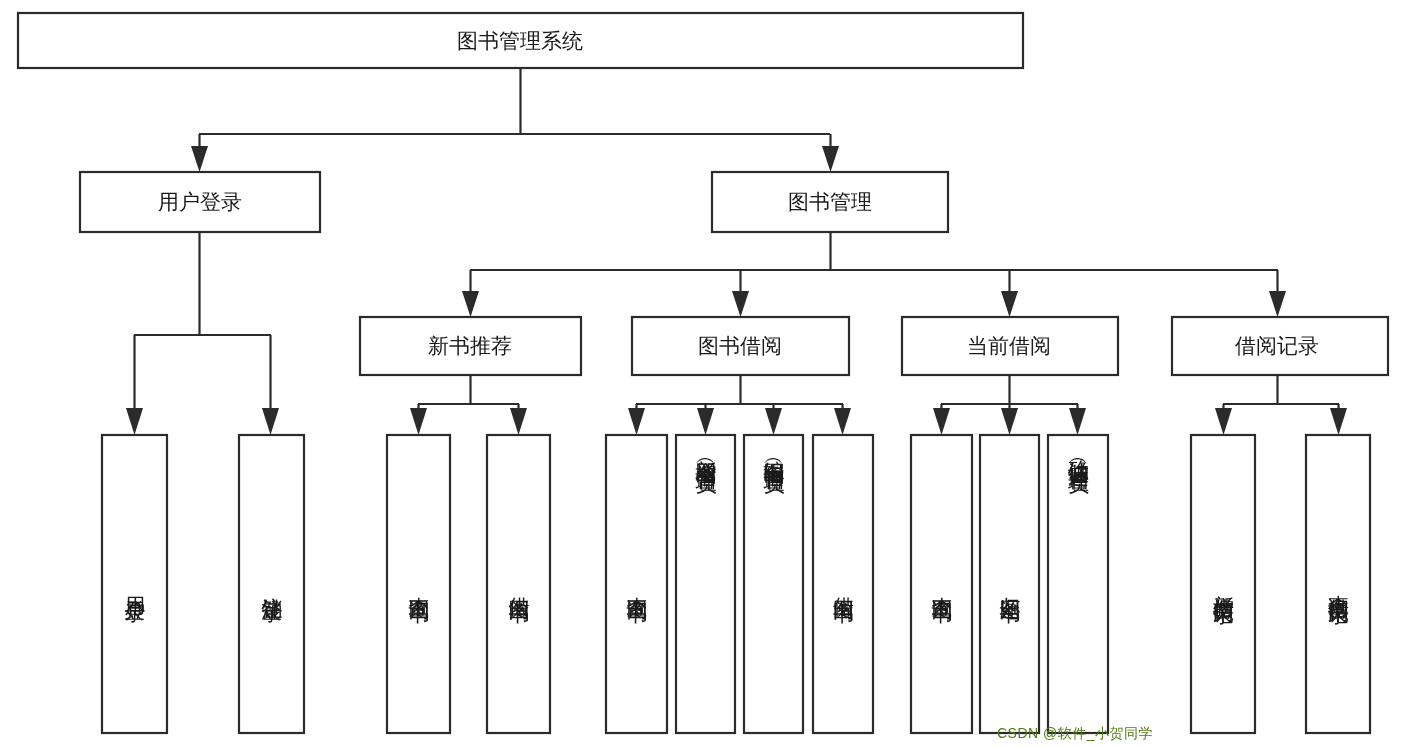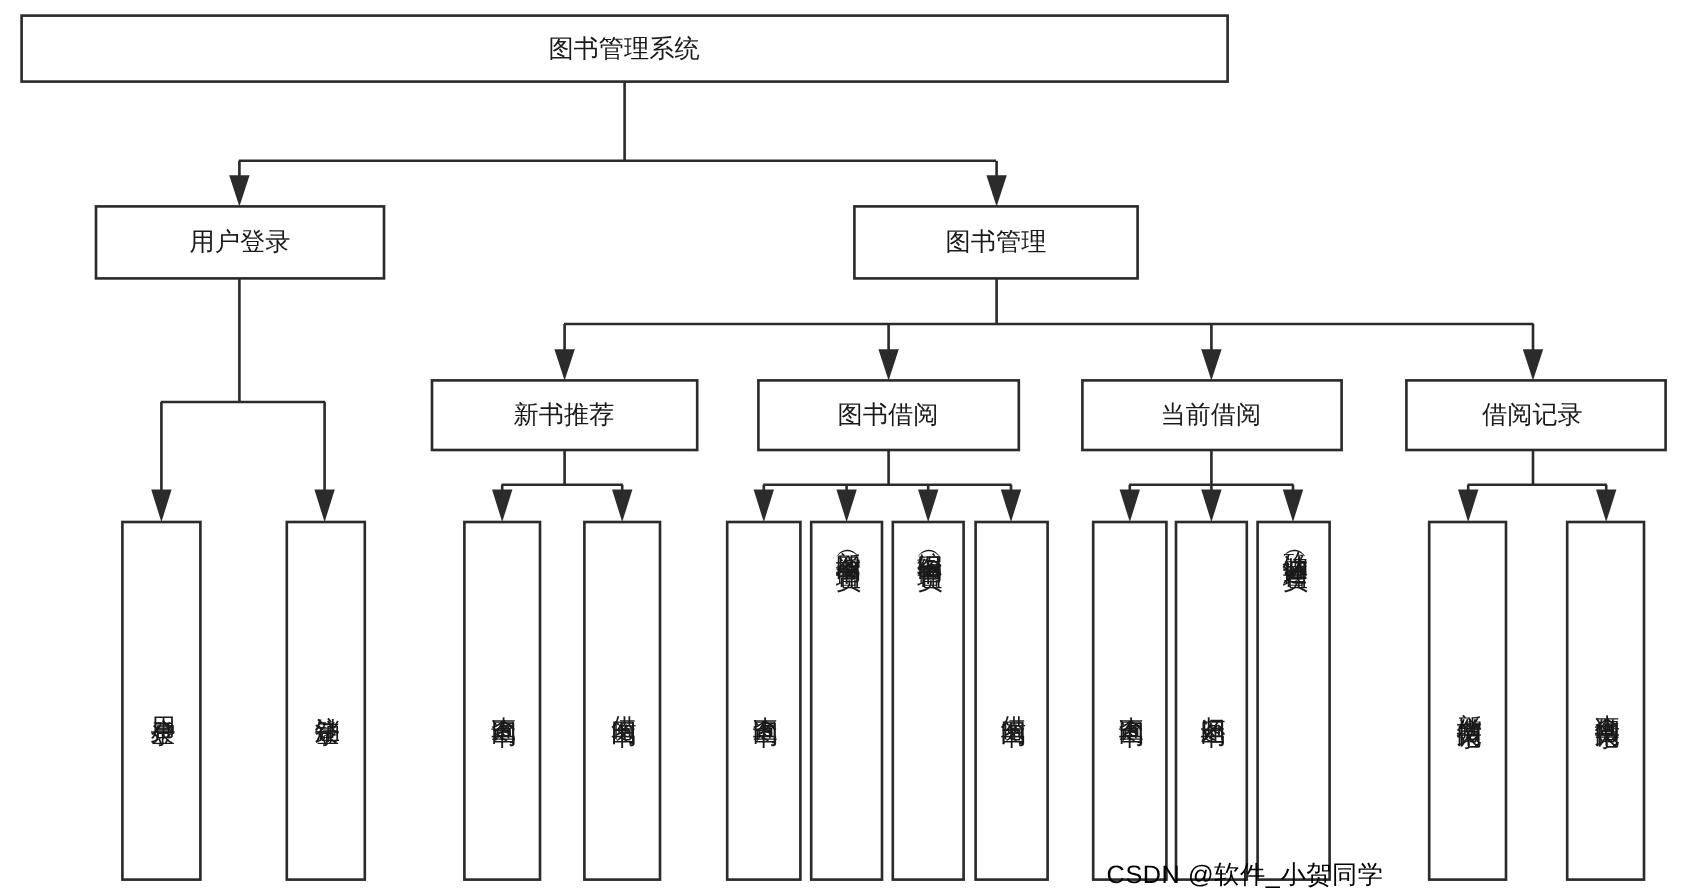--- a/index.html
+++ b/index.html
@@ -72,22 +72,22 @@
     line-height: 1.18;
     letter-spacing: 2px;
     color: #1a1a1a;
     white-space: nowrap;
   }
   #watermark {
     position: absolute;
     right: 8px;
     bottom: 4px;
     font-family: "Liberation Sans", sans-serif;
-    font-size: 21px;
-    color: #000000;
+    font-size: 14px;
+    color: #4d7c0f;
     letter-spacing: 0.5px;
     white-space: nowrap;
   }
 </style>
 </head>
 <body>
 
 <div id="diagram-root">
 
   <svg id="tree-svg" viewBox="0 0 1405 747">

